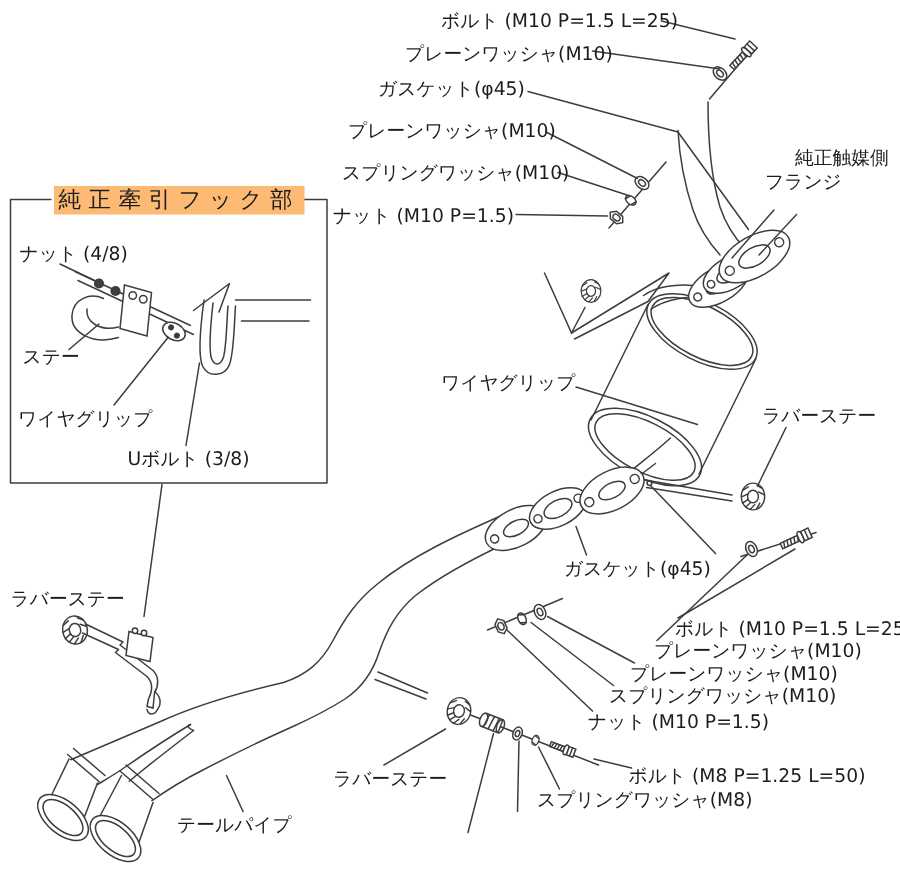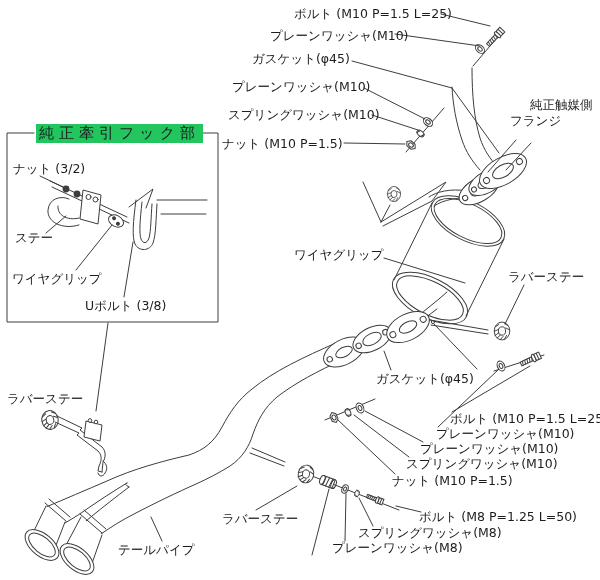--- a/index.html
+++ b/index.html
@@ -4,21 +4,21 @@
 <style>
   html,body{margin:0;padding:0;background:#fff;}
   #stage{position:relative;width:600px;height:580px;background:#fff;overflow:hidden;
          font-family:"DejaVu Sans","Liberation Sans",sans-serif;}
   #art{position:absolute;left:0;top:0;}
   .ln{fill:none;stroke:#3d3d3d;stroke-width:1;stroke-linecap:round;stroke-linejoin:round;}
   .wf{fill:#ffffff;stroke:#3d3d3d;stroke-width:1;}
   .dk{fill:#3d3d3d;stroke:none;}
   .lbl{position:absolute;font-size:12.5px;line-height:1.2;color:#1c1c1c;white-space:nowrap;}
   .inset-title{position:absolute;font-size:15px;letter-spacing:5px;color:#1c1c1c;
-               background:#22c55e;padding:0 3px;white-space:nowrap;}
+               background:#fdba74;padding:0 3px;white-space:nowrap;}
 </style>
 </head>
 <body>
 
 <div id="stage">
 
 <svg id="art" width="600" height="580" viewBox="0 0 600 580">
   <defs>
     <g id="washer10">
       <ellipse class="wf" rx="3.6" ry="5.2"></ellipse>
@@ -259,24 +259,23 @@
 <div class="lbl" style="left:294px;top:247px">ワイヤグリップ</div>
 <div class="lbl" style="left:508px;top:269px">ラバーステー</div>
 <div class="lbl" style="left:376px;top:371px">ガスケット(φ45)</div>
 <div class="lbl" style="left:450px;top:411px">ボルト (M10 P=1.5 L=25)</div>
 <div class="lbl" style="left:436px;top:426px">プレーンワッシャ(M10)</div>
 <div class="lbl" style="left:420px;top:441px">プレーンワッシャ(M10)</div>
 <div class="lbl" style="left:406px;top:456px">スプリングワッシャ(M10)</div>
 <div class="lbl" style="left:392px;top:473px">ナット (M10 P=1.5)</div>
 <div class="lbl" style="left:419px;top:509px">ボルト (M8 P=1.25 L=50)</div>
 <div class="lbl" style="left:358px;top:525px">スプリングワッシャ(M8)</div>
-<div class="lbl" style="left:332px;top:540px">プレーンワッシャ(M8)</div>
 <div class="lbl" style="left:222px;top:511px">ラバーステー</div>
 <div class="lbl" style="left:118px;top:542px">テールパイプ</div>
 <div class="lbl" style="left:7px;top:391px">ラバーステー</div>
 
 <div class="inset-title" style="left:36px;top:124px">純正牽引フック部</div>
-<div class="lbl" style="left:13px;top:161px">ナット (3/2)</div>
+<div class="lbl" style="left:13px;top:161px">ナット (4/8)</div>
 <div class="lbl" style="left:15px;top:230px">ステー</div>
 <div class="lbl" style="left:12px;top:271px">ワイヤグリップ</div>
 <div class="lbl" style="left:85px;top:298px">Uボルト (3/8)</div>
 
 </div>
 
 </body></html>

